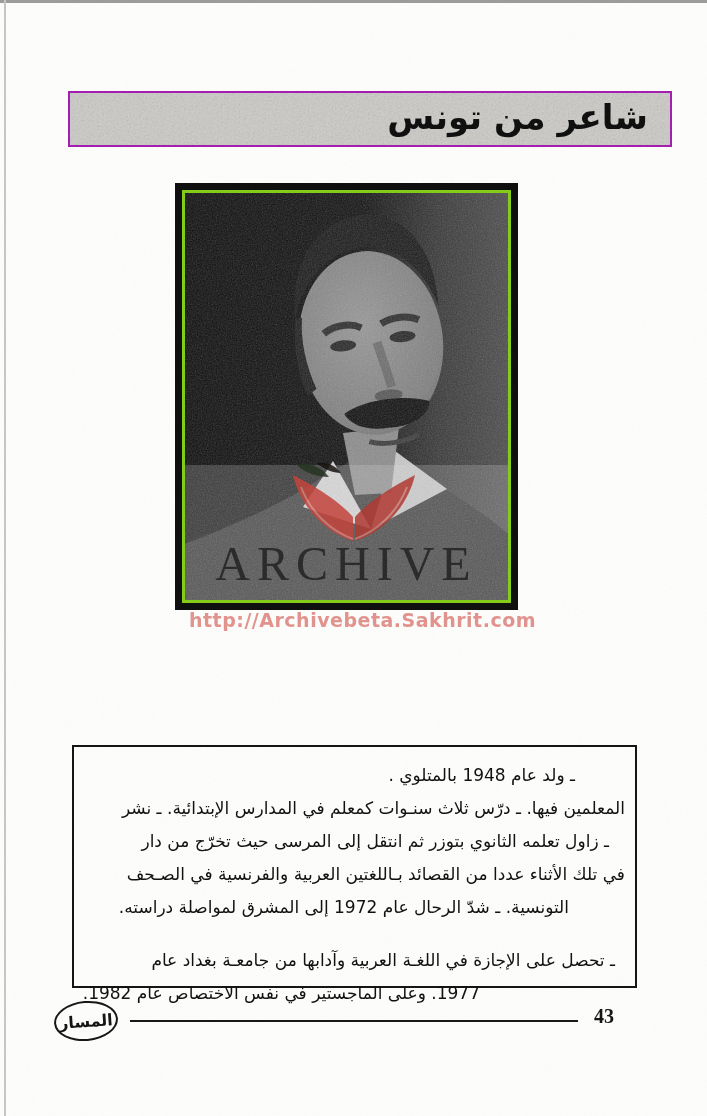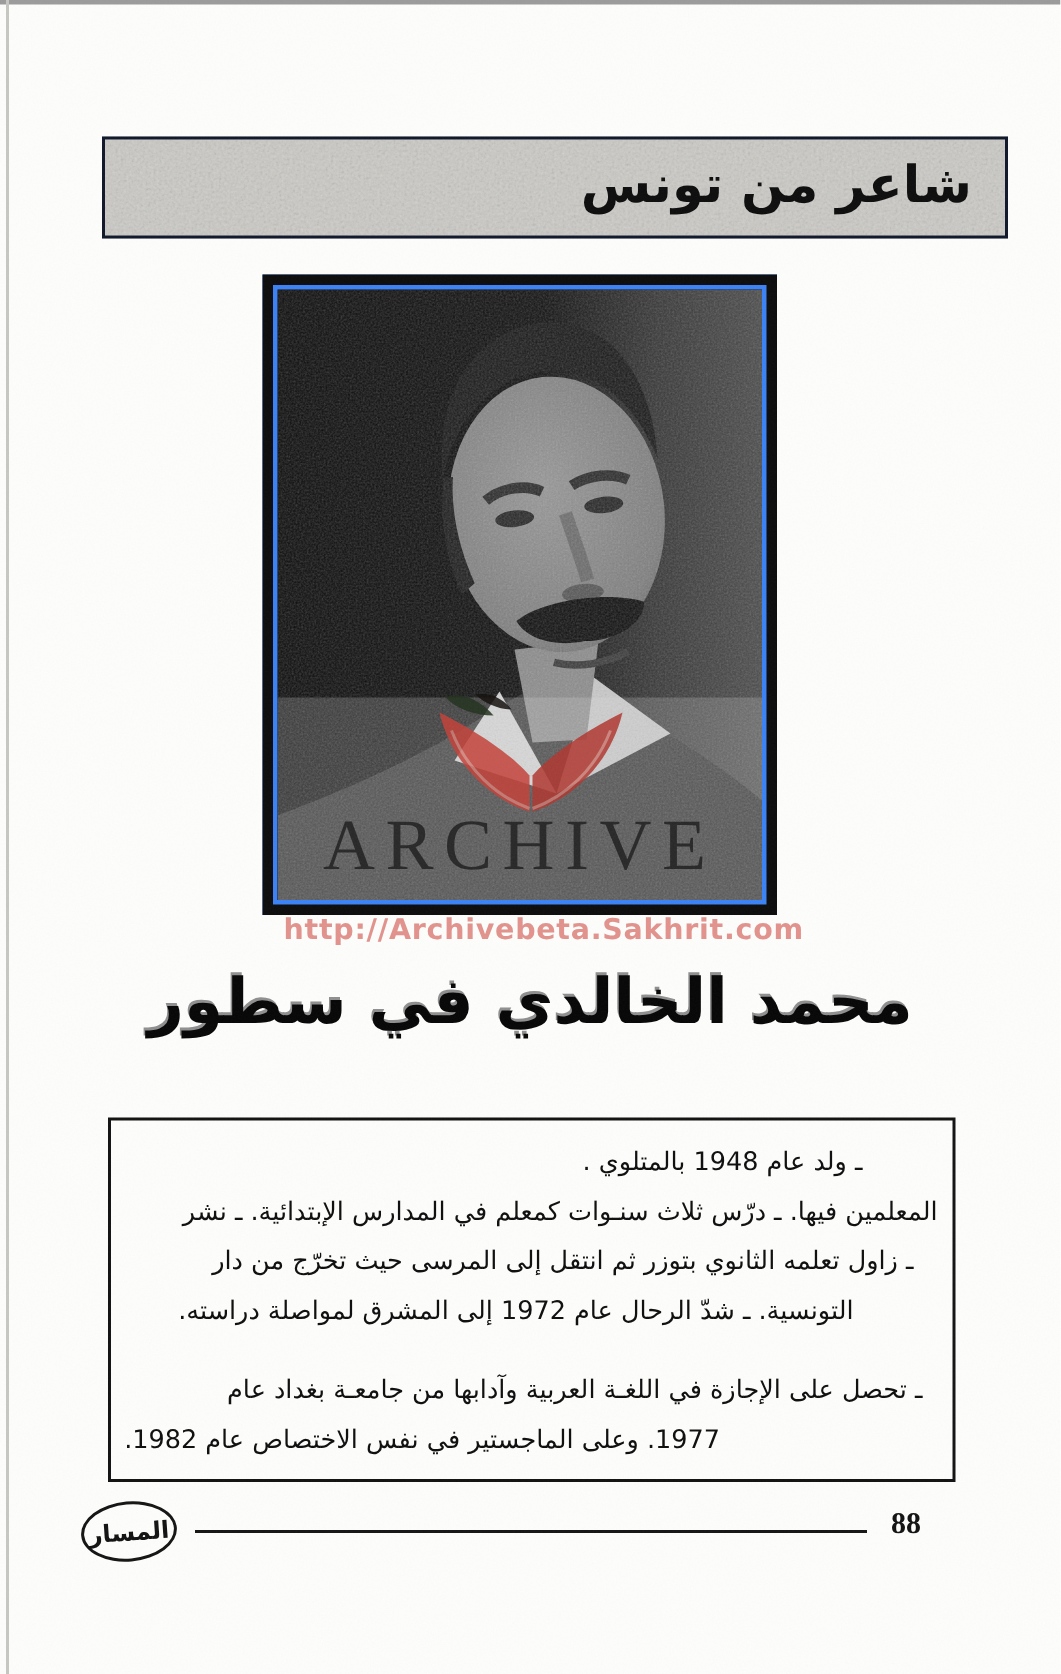--- a/index.html
+++ b/index.html
@@ -8,35 +8,35 @@
     background:#ffffff;
     font-family:"DejaVu Sans",sans-serif;
     position:relative;overflow:hidden;
   }
   .page{position:absolute;inset:0;background:#fdfdfb;}
   .scan-top-edge{position:absolute;top:0;left:0;width:707px;height:3px;background:#9b9b9b;}
   .scan-left-edge{position:absolute;top:0;left:4px;width:2px;height:1116px;background:#c6c6c3;}
 
   
   .banner{
-    position:absolute;left:68px;top:91px;width:604px;height:68px;
-    background:#cbcac5;border:2px solid #0f172a;box-sizing:border-box;
+    position:absolute;left:68px;top:91px;width:604px;height:56px;
+    background:#cbcac5;border:2px solid #a21caf;box-sizing:border-box;
     overflow:hidden;
   }
   .banner svg.noise{position:absolute;inset:0;width:100%;height:100%;opacity:.35;}
   .banner-label{
     position:absolute;right:22px;top:50%;transform:translateY(-54%);
     font-size:34px;font-weight:bold;color:#0d0d0d;letter-spacing:1px;
     font-family:"DejaVu Sans",sans-serif;direction:rtl;white-space:nowrap;
   }
 
   
   .photo-frame{
     position:absolute;left:175px;top:183px;width:343px;height:427px;
-    background:#3b82f6;border:7px solid #0c0c0c;box-sizing:border-box;
+    background:#84cc16;border:7px solid #0c0c0c;box-sizing:border-box;
     padding:3px;
   }
   .photo{
     position:relative;width:323px;height:407px;overflow:hidden;background:#111;
   }
   .photo > svg.portrait{position:absolute;inset:0;width:100%;height:100%;}
   .wm-band{
     position:absolute;left:0;right:0;top:272px;height:135px;
     background:rgba(225,225,225,.22);
   }
@@ -175,36 +175,36 @@
         <path d="M44 16 C 34 4 20 0 12 4 C 20 12 32 16 44 16 Z" fill="#23321f"></path>
         <path d="M56 12 C 50 4 40 0 32 2 C 38 8 48 12 56 12 Z" fill="#14100e"></path>
       </svg>
 
       <div class="wm-text">ARCHIVE</div>
     </div>
   </div>
 
   <div class="wm-url">http://Archivebeta.Sakhrit.com</div>
 
-  <h1 class="article-title">محمد الخالدي في سطور</h1>
 
   <div class="bio-box">
     <div class="bio-line i1">ـ ولد عام 1948 بالمتلوي .</div>
     <div class="bio-line">المعلمين فيها. ـ درّس ثلاث سنـوات كمعلم في المدارس الإبتدائية. ـ نشر</div>
     <div class="bio-line i2">ـ زاول تعلمه الثانوي بتوزر ثم انتقل إلى المرسى حيث تخرّج من دار</div>
+    <div class="bio-line">في تلك الأثناء عددا من القصائد بـاللغتين العربية والفرنسية في الصـحف</div>
     <div class="bio-line i3">التونسية. ـ شدّ الرحال عام 1972 إلى المشرق لمواصلة دراسته.</div>
     <div class="bio-line i4">ـ تحصل على الإجازة في اللغـة العربية وآدابها من جامعـة بغداد عام</div>
     <div class="bio-line i5">1977. وعلى الماجستير في نفس الاختصاص عام 1982.</div>
   </div>
 
   <div class="journal-stamp">
     <span class="journal-name">المسار</span>
   </div>
   <div class="footer-rule"></div>
-  <div class="page-number">88</div>
+  <div class="page-number">43</div>
 
   <svg class="page-grain">
     <filter id="pg">
         <feTurbulence type="fractalNoise" baseFrequency="0.9" numOctaves="1" seed="11"></feTurbulence>
       <feColorMatrix type="saturate" values="0"></feColorMatrix>
       </filter>
     <rect width="100%" height="100%" filter="url(#pg)"></rect>
   </svg>
 
 </div>

